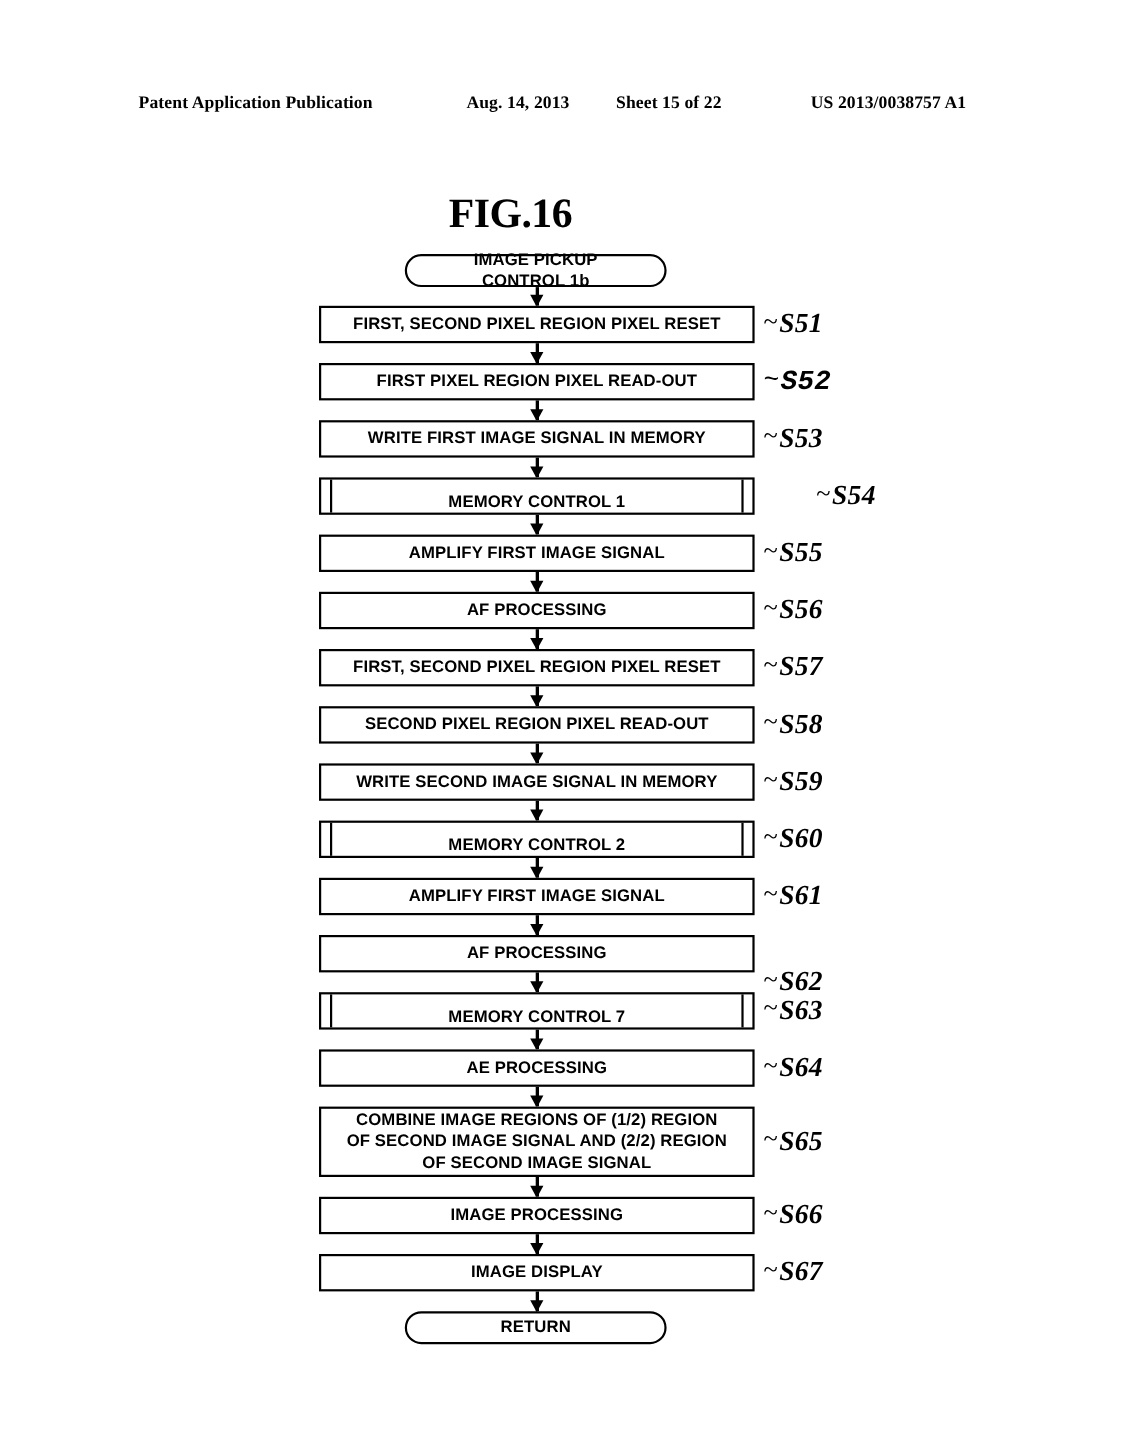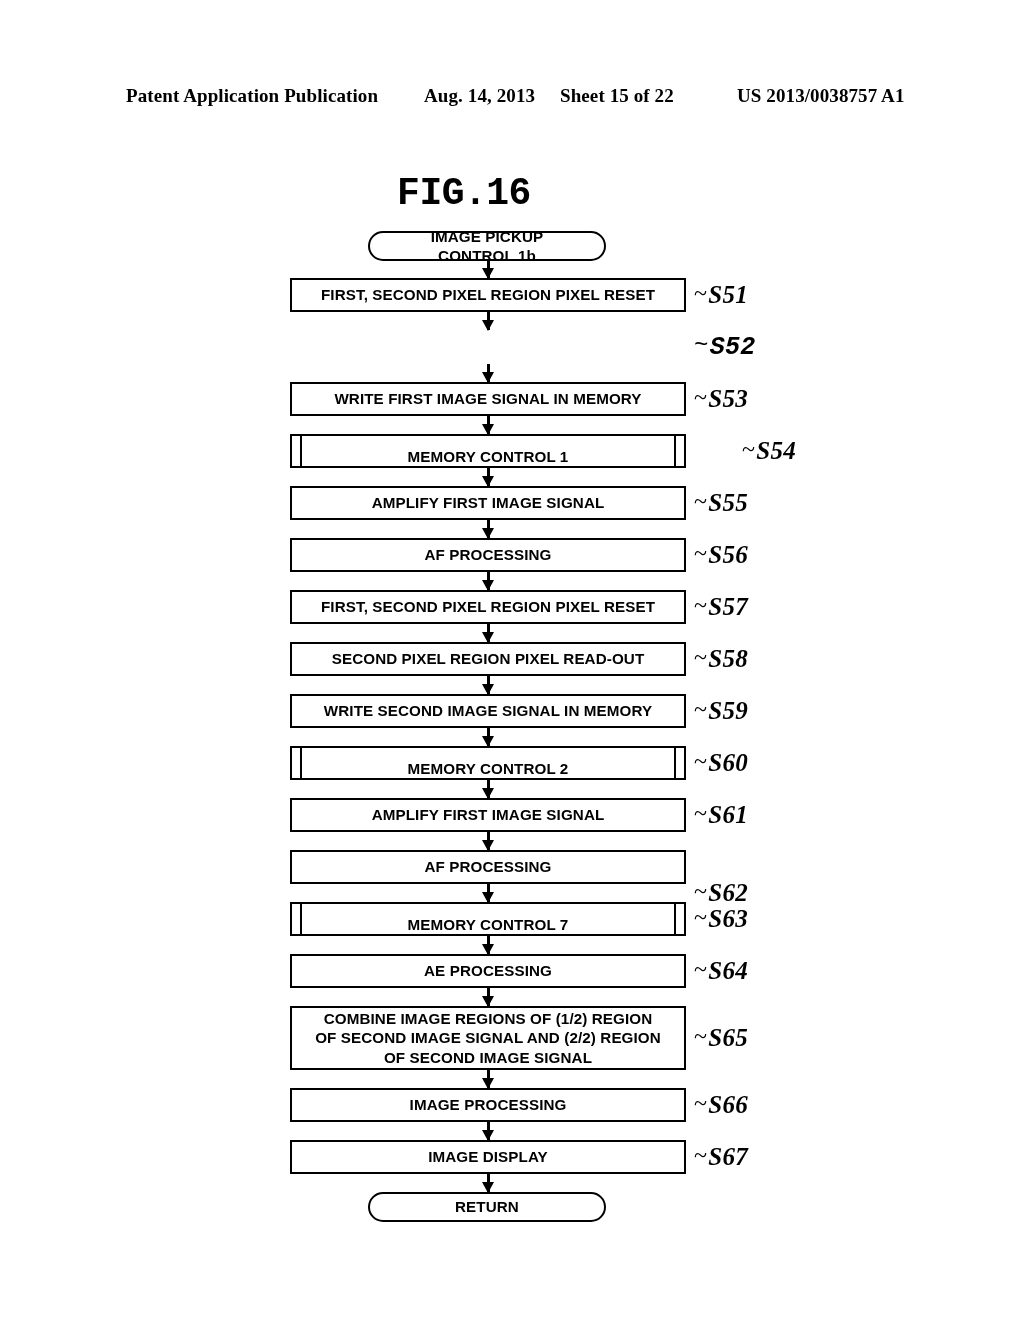--- a/index.html
+++ b/index.html
@@ -21,21 +21,21 @@
   #page-header {
     position: absolute;
     top: 85px;
     left: 0;
     width: 1024px;
     height: 26px;
     display: flex;
     align-items: baseline;
     font-family: "Liberation Serif", serif;
     font-weight: bold;
-    font-size: 19px;
+    font-size: 16px;
     letter-spacing: 0.1px;
     white-space: nowrap;
   }
   #page-header .hdr-pub {
     position: absolute;
     left: 126px;
   }
   #page-header .hdr-date {
     position: absolute;
     left: 424px;
@@ -49,21 +49,21 @@
     left: 737px;
   }
 
   
   #fig-title {
     position: absolute;
     top: 172px;
     left: 0;
     width: 928px;
     text-align: center;
-    font-family: Liberation Mono, monospace;
+    font-family: Liberation Serif, serif;
     font-weight: bold;
     font-size: 38px;
     letter-spacing: -0.5px;
   }
 
   
   #flowchart {
     position: absolute;
     top: 0;
     left: 0;
@@ -183,20 +183,23 @@
   <div class="node process" style="left:290px; top:278px; width:396px; height:34px;">
     <span class="node-label">FIRST, SECOND PIXEL REGION PIXEL RESET</span>
   </div>
   <div class="step-ref" style="left:694px; top:281px;">
     <span class="tilde">~</span><span>S51</span>
   </div>
   <div class="connector" style="top:312px; height:18px;">
     <span class="arrowhead"></span>
   </div>
 
+  <div class="node process" style="left:290px; top:330px; width:396px; height:34px;">
+    <span class="node-label">FIRST PIXEL REGION PIXEL READ-OUT</span>
+  </div>
   <div class="step-ref" style="left:694px; top:333px;font-family:Liberation Mono, monospace;">
     <span class="tilde">~</span><span>S52</span>
   </div>
   <div class="connector" style="top:364px; height:18px;">
     <span class="arrowhead"></span>
   </div>
 
   <div class="node process" style="left:290px; top:382px; width:396px; height:34px;">
     <span class="node-label">WRITE FIRST IMAGE SIGNAL IN MEMORY</span>
   </div>

